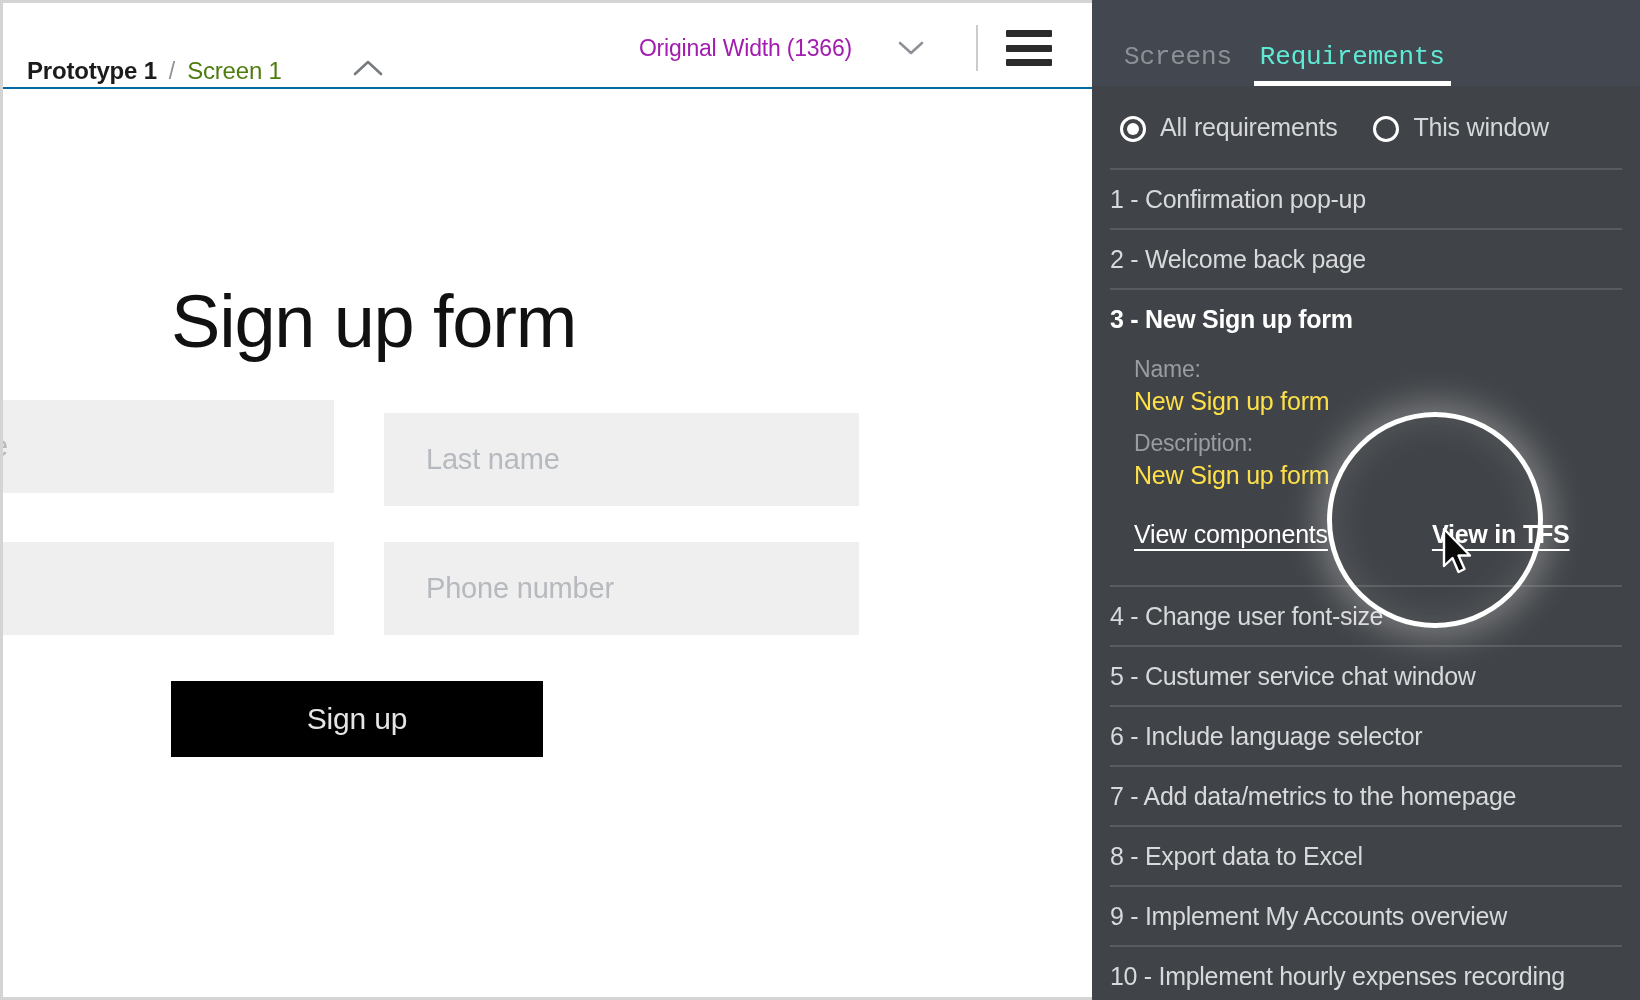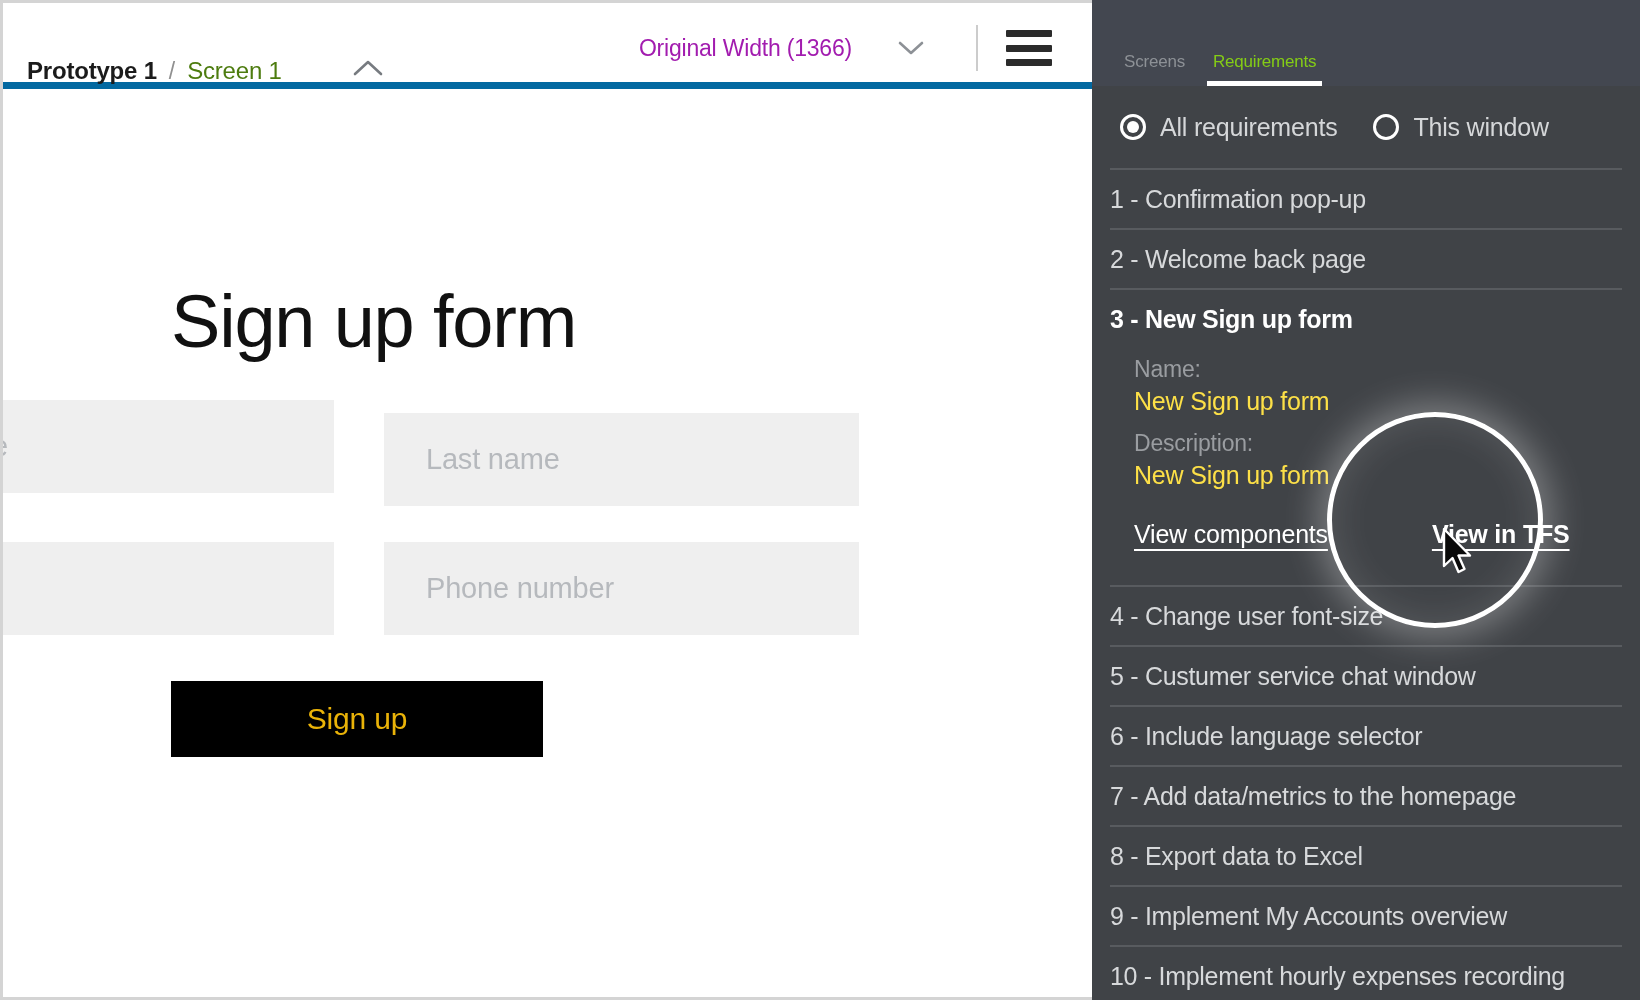--- a/index.html
+++ b/index.html
@@ -32,21 +32,21 @@
     flex-direction: column;
     overflow: hidden;
   }
 
   
   .toolbar {
     position: relative;
     height: 86px;
     min-height: 86px;
     background: #ffffff;
-    border-bottom: 7px solid #0369a1;
+    border-bottom: 2px solid #0369a1;
     display: flex;
     align-items: flex-start;
     padding-top: 26px;
   }
 
   .breadcrumb {
     display: flex;
     align-items: baseline;
     padding-left: 24px;
     white-space: nowrap;
@@ -179,21 +179,21 @@
   .field-email { left: 0px;   top: 453px; width: 503px; height: 93px; }
   .field-phone { left: 553px; top: 453px; width: 475px; height: 93px; }
 
   .signup-btn {
     position: absolute;
     left: 340px;
     top: 592px;
     width: 372px;
     height: 76px;
     background: #000000;
-    color: #eab308;
+    color: #e5e5e5;
     border: none;
     font-family: "Liberation Sans", sans-serif;
     font-size: 30px;
     letter-spacing: -0.2px;
     cursor: pointer;
   }
 
   
   .sidebar {
     position: relative;
@@ -209,48 +209,48 @@
     height: 86px;
     min-height: 86px;
     background: #434750;
     display: flex;
     align-items: flex-end;
     padding-left: 18px;
   }
   .tab {
     position: relative;
     padding: 0 14px 14px 14px;
-    font-size: 17px;
+    font-size: 26px;
     letter-spacing: -0.2px;
     color: #8d9196;
     cursor: pointer;
     background: none;
     border: none;
-    font-family: Liberation Sans, sans-serif;
-  }
-  .tab.active { color: #84cc16; margin-top: 28px; }
+    font-family: Liberation Mono, monospace;
+  }
+  .tab.active { color: #5eead4; margin-top: 28px; }
   .tab.active::after {
     content: "";
     position: absolute;
     left: 8px; right: 8px; bottom: 0;
     height: 5px;
     background: #ffffff;
   }
 
   .radio-row {
     height: 82px;
     min-height: 82px;
     display: flex;
     align-items: center;
     padding-left: 28px;
     background: #404347;
   }
   .radio-opt {
     display: flex;
-    align-items: center;
+    align-items: flex-end;
     cursor: pointer;
     margin-right: 36px;
   }
   .radio-mark {
     width: 26px; height: 26px;
     border-radius: 50%;
     border: 3px solid #ffffff;
     display: flex;
     align-items: center;
     justify-content: center;

